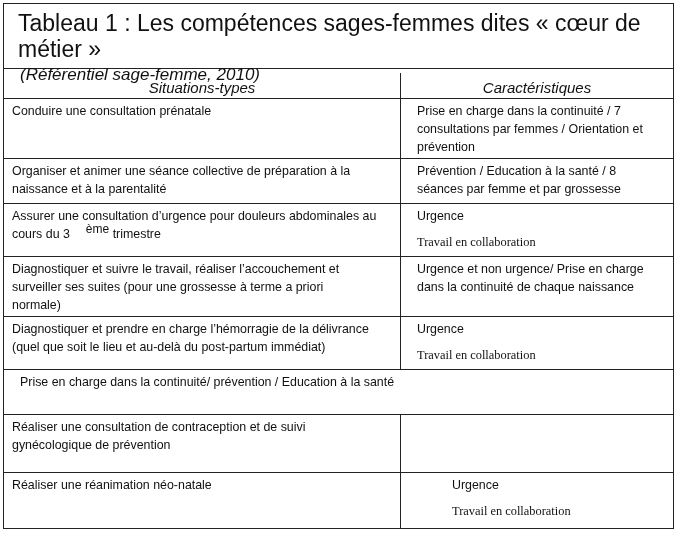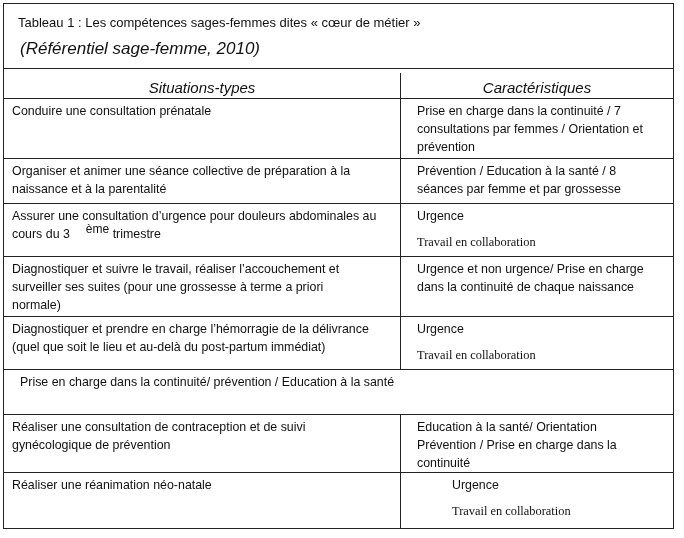--- a/index.html
+++ b/index.html
@@ -1,21 +1,21 @@
 <!DOCTYPE html>
 <html><head>
 <meta charset="utf-8">
 <style>
   html, body { margin: 0; padding: 0; background: #ffffff; }
   body { width: 684px; height: 538px; position: relative; overflow: hidden;
          font-family: "Liberation Sans", sans-serif; color: #111; }
   .tbl { position: absolute; left: 3px; top: 3px; width: 671px; border: 1px solid #222;
          box-sizing: border-box; }
   .caption { height: 65px; border-bottom: 1px solid #222; padding: 6px 0 0 14px; box-sizing: border-box; }
-  .caption .t1 { font-size: 13px; line-height: 26px; }
+  .caption .t1 { font-size: 23px; line-height: 26px; }
   .caption .t2 { font-size: 17px; line-height: 26px; font-style: italic; margin-left: 2px; }
   .row { display: flex; border-bottom: 1px solid #222; box-sizing: border-box; }
   .row:last-child { border-bottom: none; gap: 35px; }
   .c1 { width: 397px; border-right: 1px solid #222; box-sizing: border-box; padding: 3px 8px; font-size: 12.4px; line-height: 18px; }
   .c2 { flex: 1; padding: 3px 0 0 16px; box-sizing: border-box; font-size: 12.4px; line-height: 18px; }
   .hdr .c1, .hdr .c2 { font-style: italic; font-size: 15px; text-align: center; padding: 5px 0 0 0; line-height: 20px; }
   .hdr { height: 30px; align-items: flex-end; }
   .gap { margin-top: 8px; display: block; font-family: Liberation Serif, serif; }
   sup { font-size: 12px; line-height: 0; vertical-align: 5px; padding-left: 16px; }
 </style>
@@ -63,24 +63,20 @@
       <span class="gap">Travail en collaboration</span>
     </div>
   </div>
 
   <div class="row" style="height:45px">
     <div class="c2" style="padding-right:30px">Prise en charge dans la continuité/ prévention / Education à la santé</div>
   </div>
 
   <div class="row" style="height:58px">
     <div class="c1" style="padding-right:60px">Réaliser une consultation de contraception et de suivi gynécologique de prévention</div>
-    <div class="c2" style="padding-right:20px">
-      <span style="display:block">Education à la santé/ Orientation</span>
-      <span style="display:block">Prévention / Prise en charge dans la continuité</span>
-    </div>
   </div>
 
   <div class="row" style="height:55px">
     <div class="c1">Réaliser une réanimation néo-natale</div>
     <div class="c2">
       <span>Urgence</span>
       <span class="gap">Travail en collaboration</span>
     </div>
   </div>
 </div>

